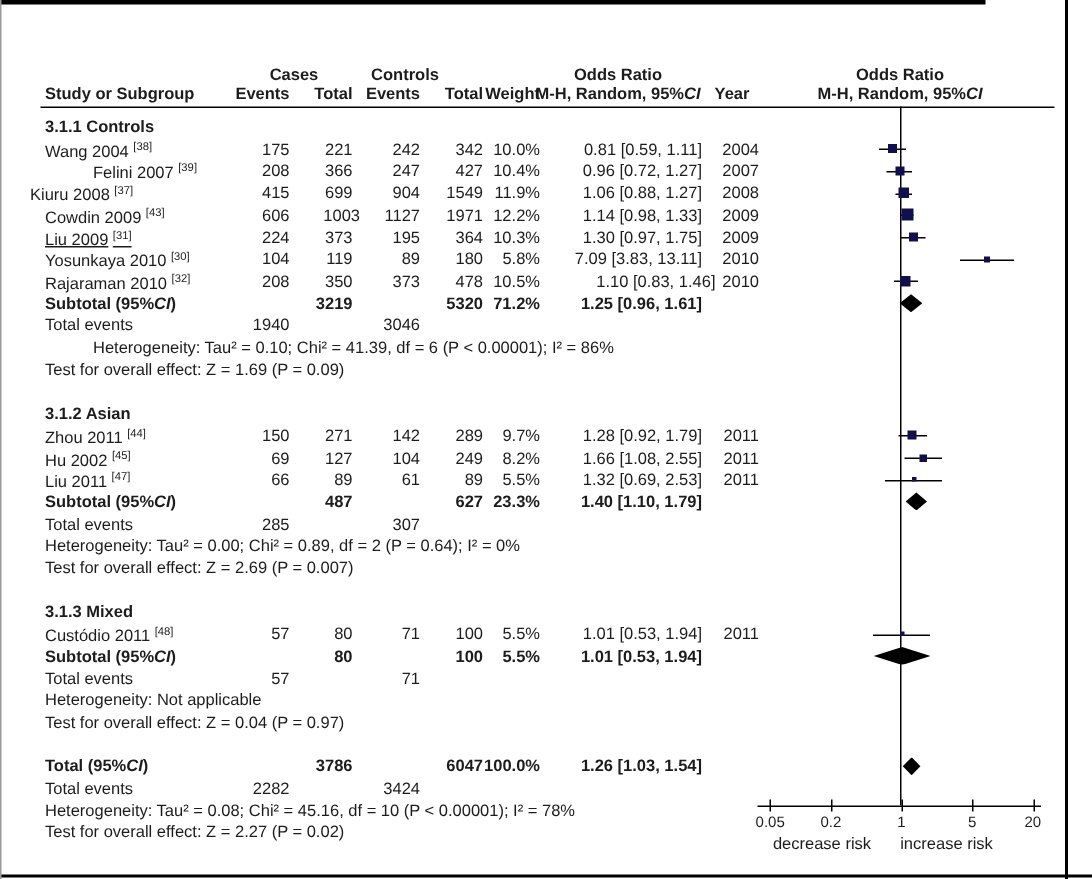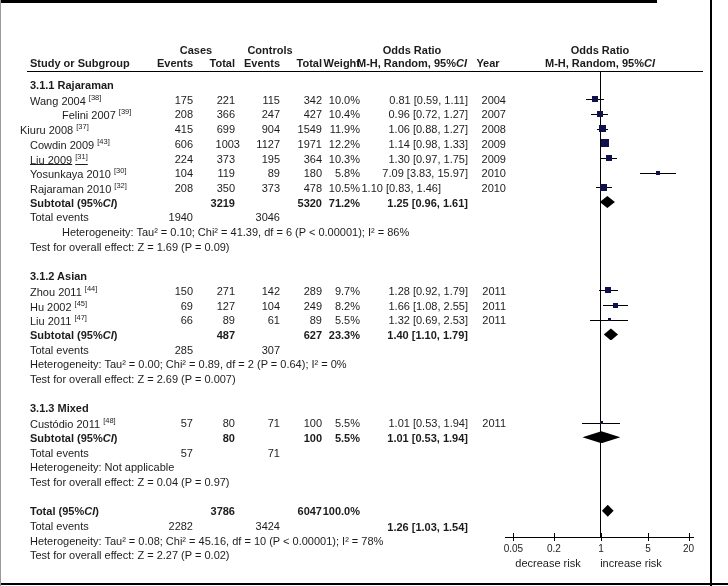--- a/index.html
+++ b/index.html
@@ -45,25 +45,25 @@
   <div class="hdr rt" style="left:310px;top:57px;width:50px;">Weight</div>
   <div class="hdr ctr" style="left:352px;top:57px;width:120px;"><span>M-H, Random, 95%</span><i>CI</i></div>
   <div class="hdr ctr" style="left:470px;top:57px;width:36px;">Year</div>
   <div class="hdr ctr" style="left:535px;top:57px;width:130px;"><span>M-H, Random, 95%</span><i>CI</i></div>
 
   <div class="rule" style="left:27px;top:71px;width:676px;height:1px;"></div>
 
   <div class="rule" style="left:600px;top:71px;width:1px;height:466px;"></div>
 
   <div id="gen">
-      <div class="cell b" style="left: 30px; top: 79px;">3.1.1 Rajaraman</div>
+      <div class="cell b" style="left: 30px; top: 79px;">3.1.1 Controls</div>
       <div class="cell" style="left: 30px; top: 93.7px;"><span>Wang 2004</span><sup class="ref">[38]</sup></div>
       <div class="cell rt" style="left: 123px; top: 93.7px; width: 70px;">175</div>
       <div class="cell rt" style="left: 165px; top: 93.7px; width: 70px;">221</div>
-      <div class="cell rt" style="left: 210px; top: 93.7px; width: 70px;">115</div>
+      <div class="cell rt" style="left: 210px; top: 93.7px; width: 70px;">242</div>
       <div class="cell rt" style="left: 252px; top: 93.7px; width: 70px;">342</div>
       <div class="cell rt" style="left: 290px; top: 93.7px; width: 70px;">10.0%</div>
       <div class="cell rt" style="left: 338px; top: 93.7px; width: 130px;">0.81 [0.59, 1.11]</div>
       <div class="cell rt" style="left: 436px; top: 93.7px; width: 70px;">2004</div>
       <div class="ciline" style="left: 585.578px; top: 99.2px; width: 18.4719px;"></div>
       <div class="sq" style="left: 591.841px; top: 96.2px; width: 6px; height: 6px;"></div>
       <div class="cell" style="left: 30px; top: 108.4px; margin-left: 32px;"><span>Felini 2007</span><sup class="ref">[39]</sup></div>
       <div class="cell rt" style="left: 123px; top: 108.4px; width: 70px;">208</div>
       <div class="cell rt" style="left: 165px; top: 108.4px; width: 70px;">366</div>
       <div class="cell rt" style="left: 210px; top: 108.4px; width: 70px;">247</div>
@@ -102,31 +102,31 @@
       <div class="cell rt" style="left: 338px; top: 152.5px; width: 130px;">1.30 [0.97, 1.75]</div>
       <div class="cell rt" style="left: 436px; top: 152.5px; width: 70px;">2009</div>
       <div class="ciline" style="left: 600.11px; top: 158px; width: 17.2467px;"></div>
       <div class="sq" style="left: 605.668px; top: 155px; width: 6px; height: 6px;"></div>
       <div class="cell" style="left: 30px; top: 167.2px;"><span>Yosunkaya 2010</span><sup class="ref">[30]</sup></div>
       <div class="cell rt" style="left: 123px; top: 167.2px; width: 70px;">104</div>
       <div class="cell rt" style="left: 165px; top: 167.2px; width: 70px;">119</div>
       <div class="cell rt" style="left: 210px; top: 167.2px; width: 70px;">89</div>
       <div class="cell rt" style="left: 252px; top: 167.2px; width: 70px;">180</div>
       <div class="cell rt" style="left: 290px; top: 167.2px; width: 70px;">5.8%</div>
-      <div class="cell rt" style="left: 338px; top: 167.2px; width: 130px;">7.09 [3.83, 15.97]</div>
+      <div class="cell rt" style="left: 338px; top: 167.2px; width: 130px;">7.09 [3.83, 13.11]</div>
       <div class="cell rt" style="left: 436px; top: 167.2px; width: 70px;">2010</div>
       <div class="ciline" style="left: 640.249px; top: 172.7px; width: 35.9654px;"></div>
       <div class="sq" style="left: 656.248px; top: 170.7px; width: 4px; height: 4px;"></div>
       <div class="cell" style="left: 30px; top: 181.9px;"><span>Rajaraman 2010</span><sup class="ref">[32]</sup></div>
       <div class="cell rt" style="left: 123px; top: 181.9px; width: 70px;">208</div>
       <div class="cell rt" style="left: 165px; top: 181.9px; width: 70px;">350</div>
       <div class="cell rt" style="left: 210px; top: 181.9px; width: 70px;">373</div>
       <div class="cell rt" style="left: 252px; top: 181.9px; width: 70px;">478</div>
       <div class="cell rt" style="left: 290px; top: 181.9px; width: 70px;">10.5%</div>
-      <div class="cell rt" style="left: 318px; top: 181.9px; width: 123px;">1.10 [0.83, 1.46]</div>
+      <div class="cell rt" style="left: 336px; top: 181.9px; width: 141px;">1.10 [0.83, 1.46]</div>
       <div class="cell rt" style="left: 436px; top: 181.9px; width: 70px;">2010</div>
       <div class="ciline" style="left: 595.554px; top: 187.4px; width: 16.507px;"></div>
       <div class="sq" style="left: 600.286px; top: 183.9px; width: 7px; height: 7px;"></div>
       <div class="cell b" style="left: 30px; top: 196.6px;">Subtotal (95%<i>CI</i>)</div>
       <div class="cell b rt" style="left: 165px; top: 196.6px; width: 70px;">3219</div>
       <div class="cell b rt" style="left: 252px; top: 196.6px; width: 70px;">5320</div>
       <div class="cell b rt" style="left: 290px; top: 196.6px; width: 70px;">71.2%</div>
       <div class="cell b rt" style="left: 338px; top: 196.6px; width: 130px;">1.25 [0.96, 1.61]</div>
       <div class="diamond" style="left: 599.807px; top: 196.1px; width: 15.1125px; height: 12px;"></div>
       <div class="cell" style="left: 30px; top: 211.3px;">Total events</div>
@@ -195,21 +195,21 @@
       <div class="diamond" style="left: 582.444px; top: 431.3px; width: 37.9253px; height: 12px;"></div>
       <div class="cell" style="left: 30px; top: 446.5px;">Total events</div>
       <div class="cell rt" style="left: 123px; top: 446.5px; width: 70px;">57</div>
       <div class="cell rt" style="left: 210px; top: 446.5px; width: 70px;">71</div>
       <div class="cell" style="left: 30px; top: 461.2px;">Heterogeneity: Not applicable</div>
       <div class="cell" style="left: 30px; top: 475.9px;">Test for overall effect: Z = 0.04 (P = 0.97)</div>
       <div class="cell b" style="left: 30px; top: 505.3px;">Total (95%<i>CI</i>)</div>
       <div class="cell b rt" style="left: 165px; top: 505.3px; width: 70px;">3786</div>
       <div class="cell b rt" style="left: 252px; top: 505.3px; width: 70px;">6047</div>
       <div class="cell b rt" style="left: 290px; top: 505.3px; width: 70px;">100.0%</div>
-      <div class="cell b rt" style="left: 338px; top: 505.3px; width: 130px; margin-top: 16px;">1.26 [1.03, 1.54]</div>
+      <div class="cell b rt" style="left: 338px; top: 505.3px; width: 130px;">1.26 [1.03, 1.54]</div>
       <div class="diamond" style="left: 601.864px; top: 504.8px; width: 11.7562px; height: 12px;"></div>
       <div class="cell" style="left: 30px; top: 520px;">Total events</div>
       <div class="cell rt" style="left: 123px; top: 520px; width: 70px;">2282</div>
       <div class="cell rt" style="left: 210px; top: 520px; width: 70px;">3424</div>
       <div class="cell" style="left: 30px; top: 534.7px;">Heterogeneity: Tau² = 0.08; Chi² = 45.16, df = 10 (P &lt; 0.00001); I² = 78%</div>
       <div class="cell" style="left: 30px; top: 549.4px;">Test for overall effect: Z = 2.27 (P = 0.02)</div>
     </div>
 
   <div class="rule" style="left:505px;top:537px;width:189px;height:1px;"></div>
   <div id="axisticks">

